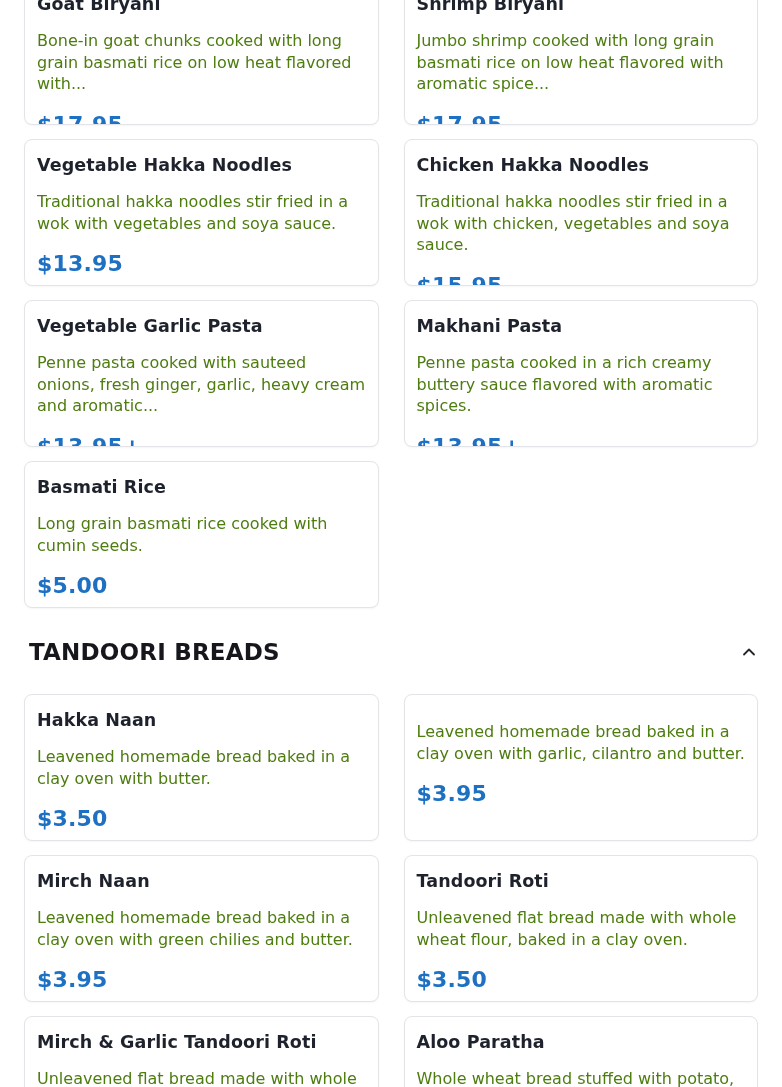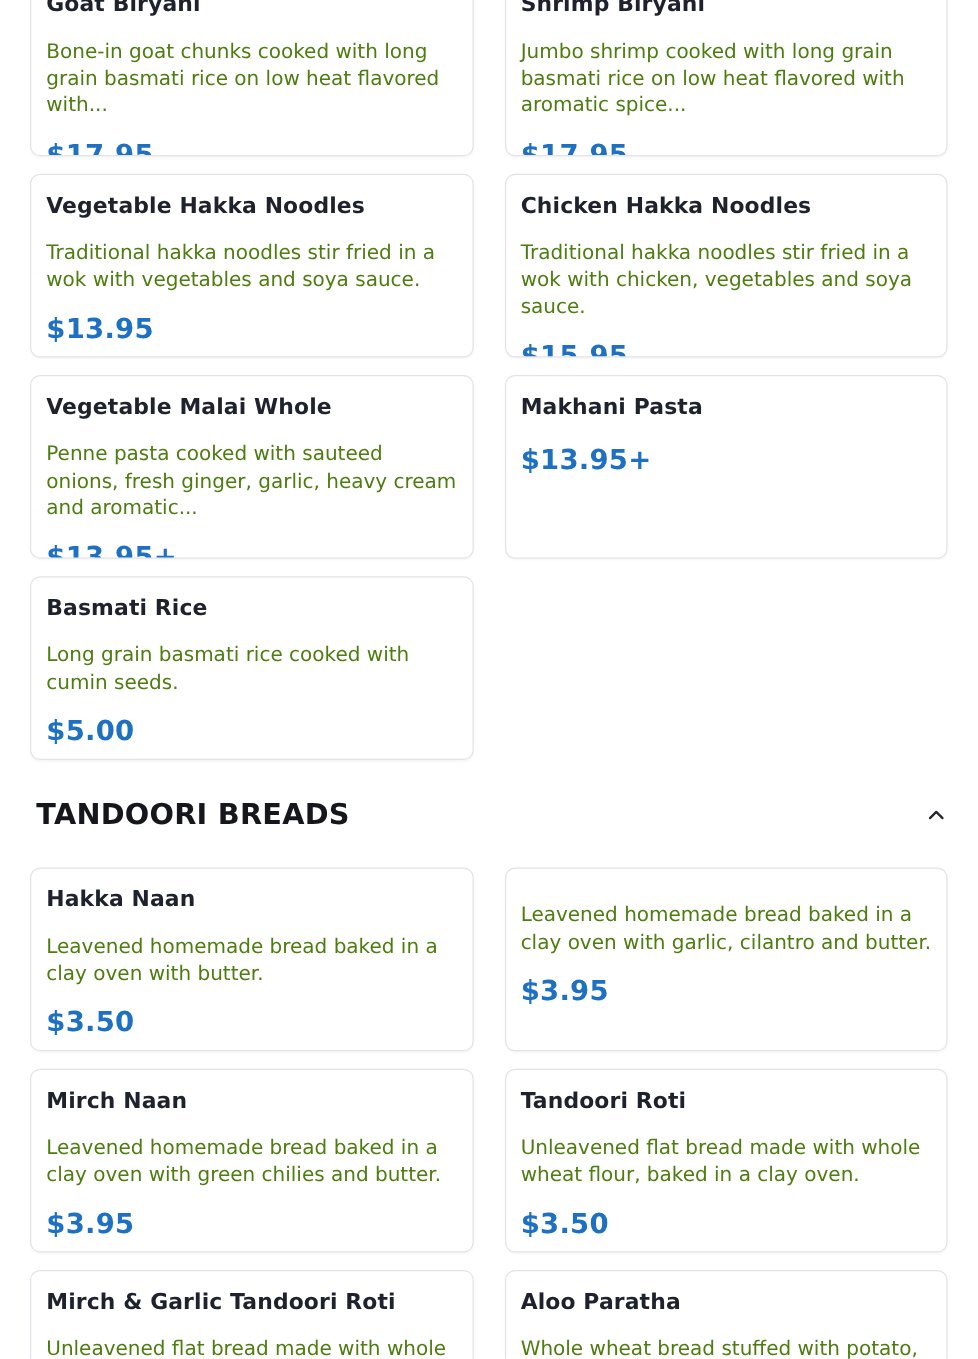--- a/index.html
+++ b/index.html
@@ -101,27 +101,28 @@
       <div class="card-price">$13.95</div>
     </div>
 
     <div class="card">
       <div class="card-title">Chicken Hakka Noodles</div>
       <div class="card-desc">Traditional hakka noodles stir fried in a wok with chicken, vegetables and soya sauce.</div>
       <div class="card-price">$15.95</div>
     </div>
 
     <div class="card">
-      <div class="card-title">Vegetable Malai Whole</div>
+      <div class="card-title">Vegetable Garlic Pasta</div>
       <div class="card-desc">Penne pasta cooked with sauteed onions, fresh ginger, garlic, heavy cream and aromatic...</div>
       <div class="card-price">$13.95+</div>
     </div>
 
     <div class="card">
       <div class="card-title">Makhani Pasta</div>
+      <div class="card-desc">Penne pasta cooked in a rich creamy buttery sauce flavored with aromatic spices.</div>
       <div class="card-price">$13.95+</div>
     </div>
 
     <div class="card">
       <div class="card-title">Basmati Rice</div>
       <div class="card-desc">Long grain basmati rice cooked with cumin seeds.</div>
       <div class="card-price">$5.00</div>
     </div>
 
   </div>

